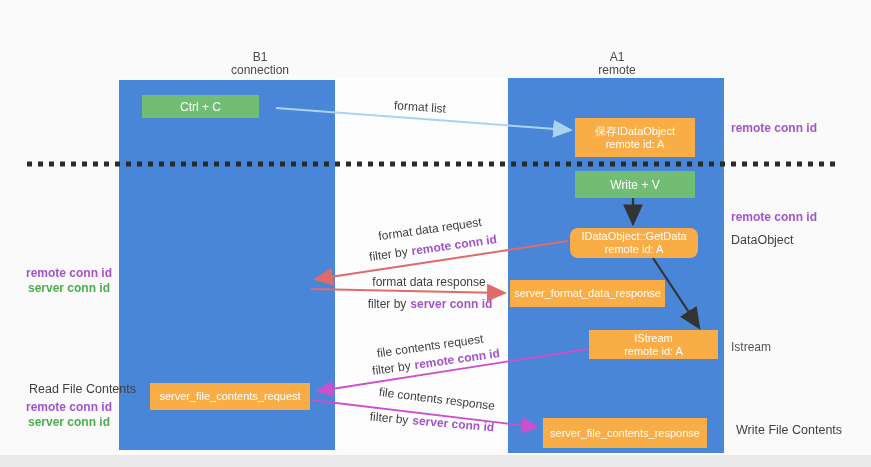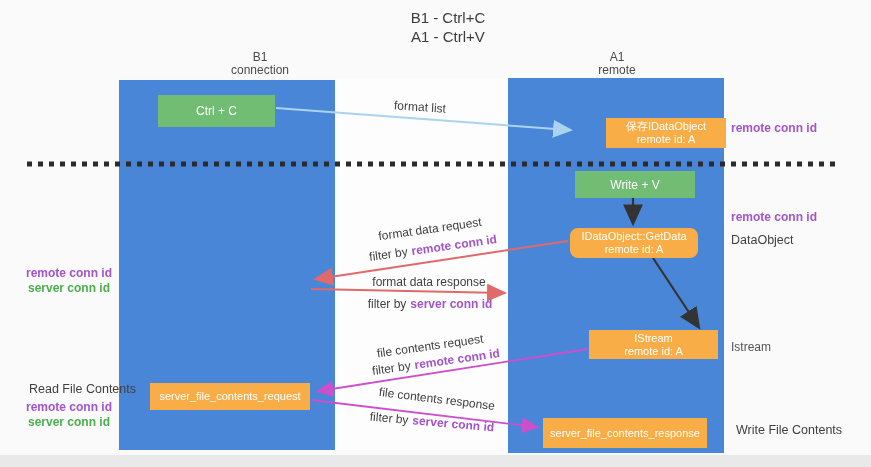--- a/index.html
+++ b/index.html
@@ -46,24 +46,20 @@
   .filter-plain { margin-right:4px; }
 </style>
 </head>
 <body>
 
 <div id="canvas">
 
   <div class="mid-strip"></div>
   <div class="bottom-strip"></div>
 
-  <div class="title">
-    <div>B1 - Ctrl+C</div>
-    <div>A1 - Ctrl+V</div>
-  </div>
 
   <div class="lifeline-header" style="left:215px; top:51px;margin-left:45px;">
     <div>B1</div>
     <div>connection</div>
   </div>
   <div class="lifeline-header" style="left:617px; top:51px;">
     <div>A1</div>
     <div>remote</div>
   </div>
 
@@ -96,34 +92,35 @@
 
     <line x1="311" y1="289" x2="503" y2="293" stroke="#e06a6a" stroke-width="2" marker-end="url(#m-red)"></line>
 
     <line x1="653" y1="258" x2="698" y2="326" stroke="#333333" stroke-width="2.2" marker-end="url(#m-black)"></line>
 
     <line x1="588" y1="349" x2="319" y2="391" stroke="#cc4fcc" stroke-width="1.8" marker-end="url(#m-mag)"></line>
 
     <line x1="311" y1="400" x2="536" y2="427" stroke="#cc4fcc" stroke-width="1.8" marker-end="url(#m-mag)"></line>
   </svg>
 
-  <div class="action-box" style="left:158px; top:95px; width:117px; height:32px;">Ctrl + C</div>
+  <div class="action-box" style="left:142px; top:95px; width:117px; height:23px;">Ctrl + C</div>
   <div class="action-box" style="left:575px; top:171px; width:120px; height:27px;">Write + V</div>
 
-  <div class="msg-box" style="left:606px; top:118px; width:120px; height:30px;">
+  <div class="msg-box" style="left:575px; top:118px; width:120px; height:39px;">
     <div>保存IDataObject</div>
     <div>remote id: A</div>
   </div>
 
   <div class="msg-box" style="left:570px; top:228px; width:128px; height:30px;border-radius:8px;">
     <div>IDataObject::GetData</div>
     <div>remote id: A</div>
   </div>
 
 
+  <div class="msg-box" style="left:510px; top:280px; width:155px; height:27px;">server_format_data_response</div>
 
   <div class="msg-box" style="left:589px; top:330px; width:129px; height:29px;">
     <div>IStream</div>
     <div>remote id: A</div>
   </div>
 
   <div class="msg-box" style="left:150px; top:383px; width:160px; height:27px;">server_file_contents_request</div>
 
   <div class="msg-box" style="left:543px; top:418px; width:164px; height:30px;">server_file_contents_response</div>
 

